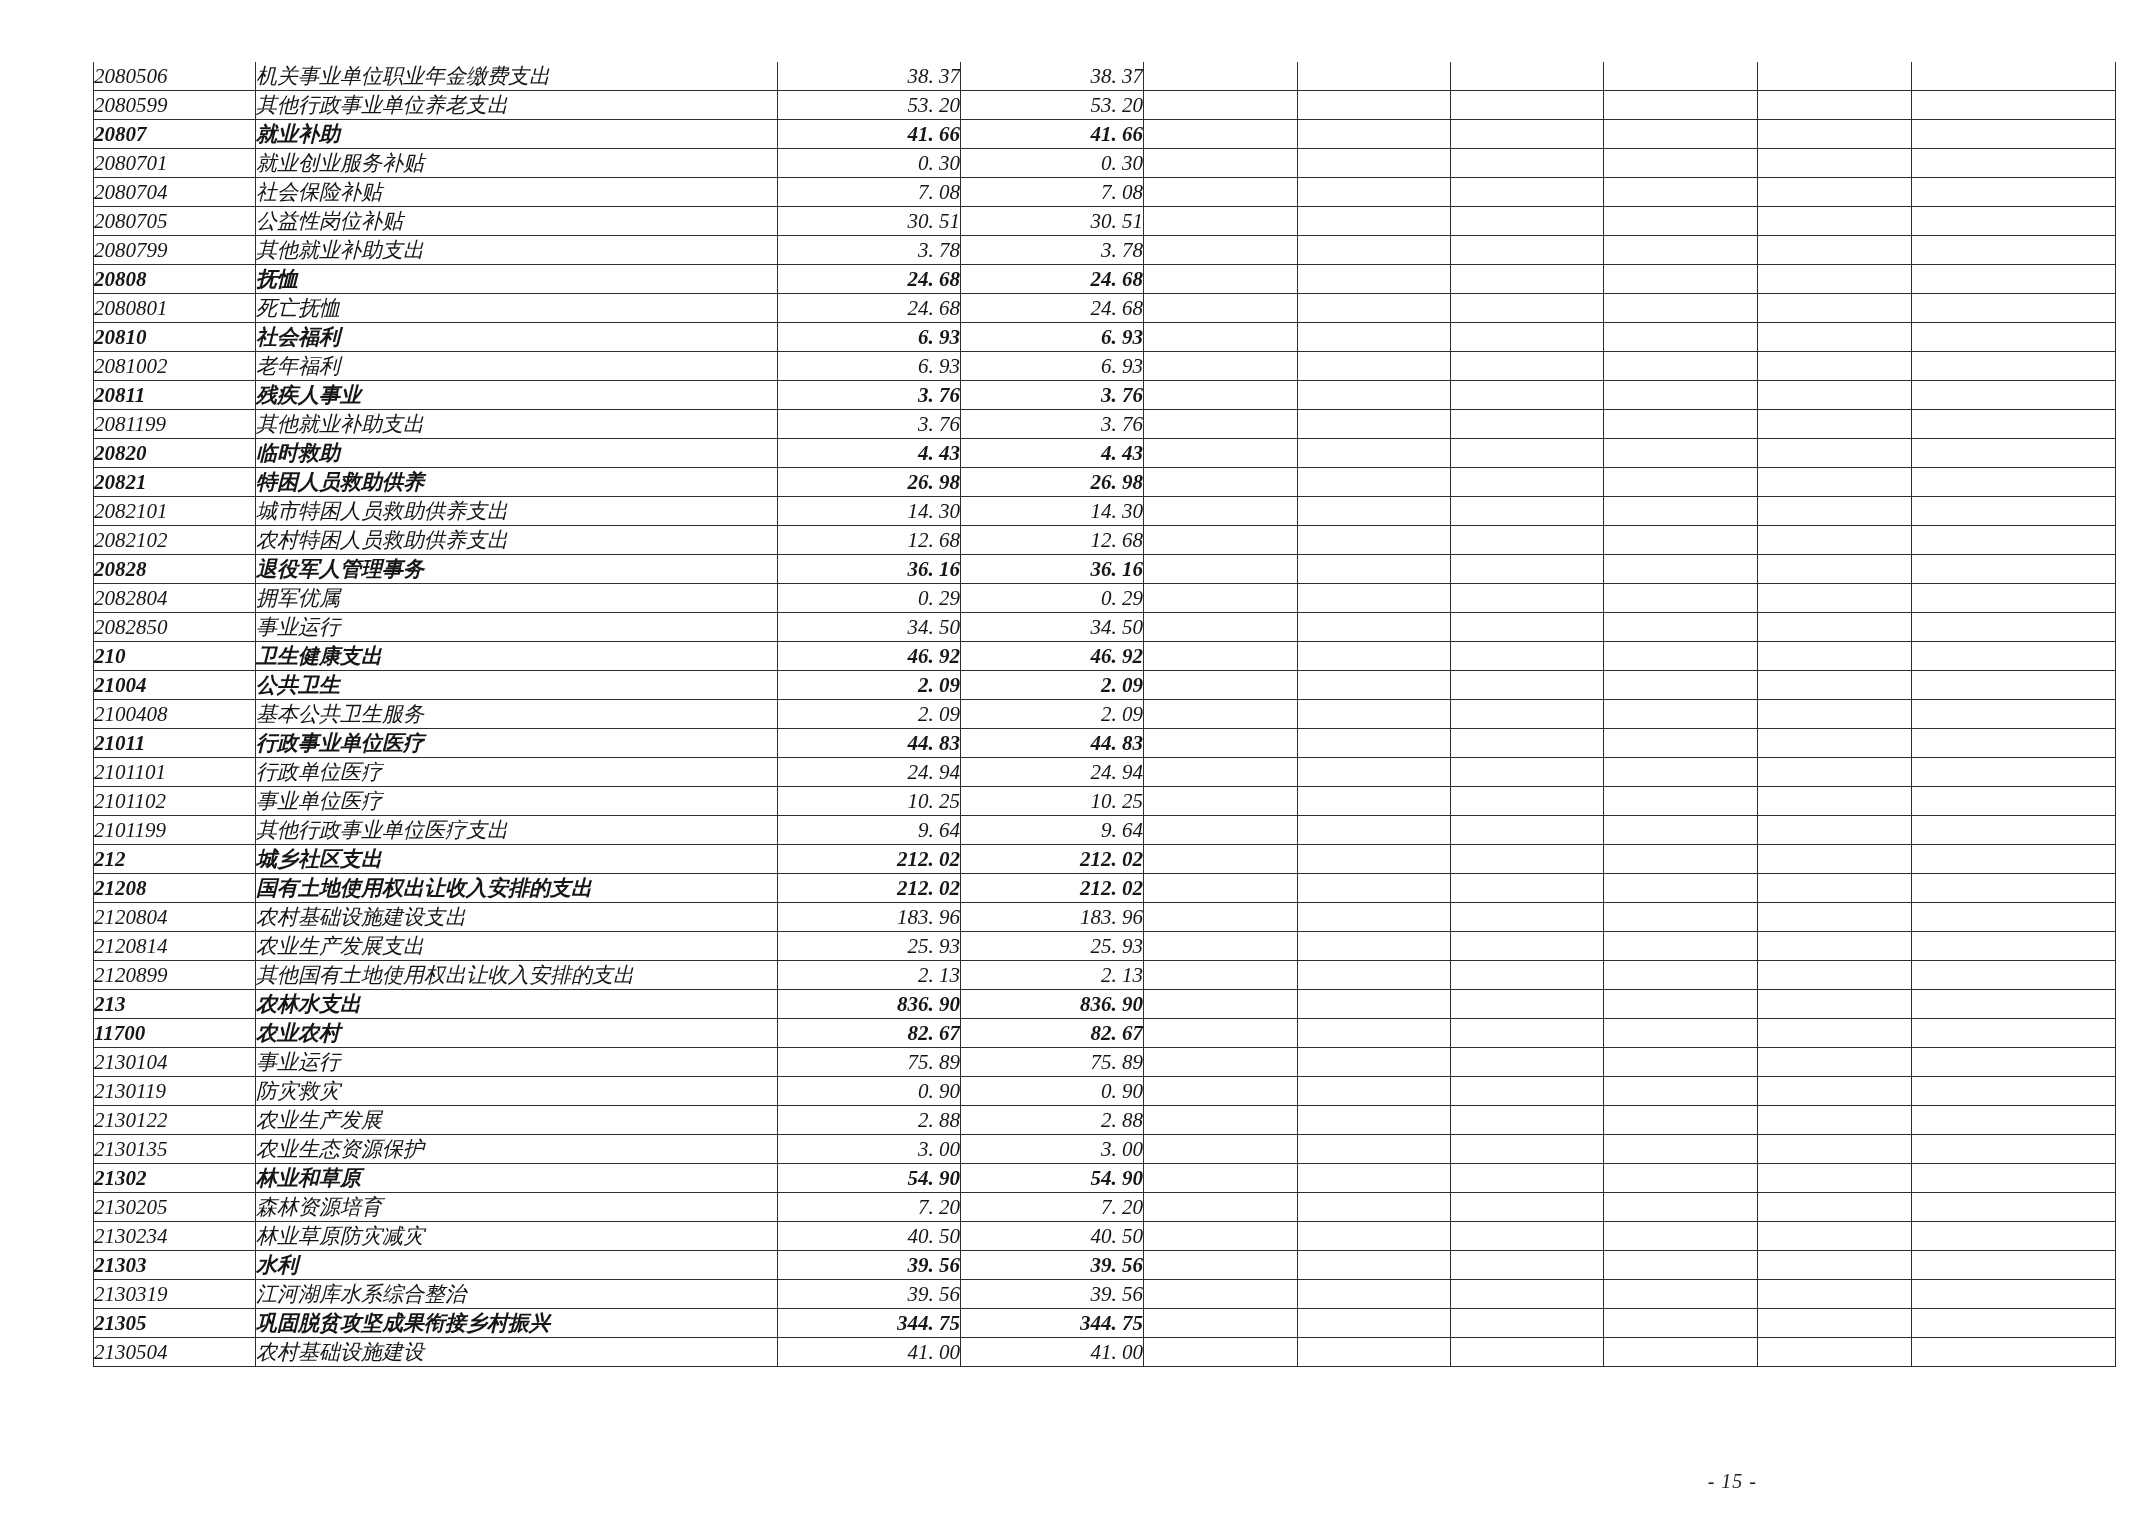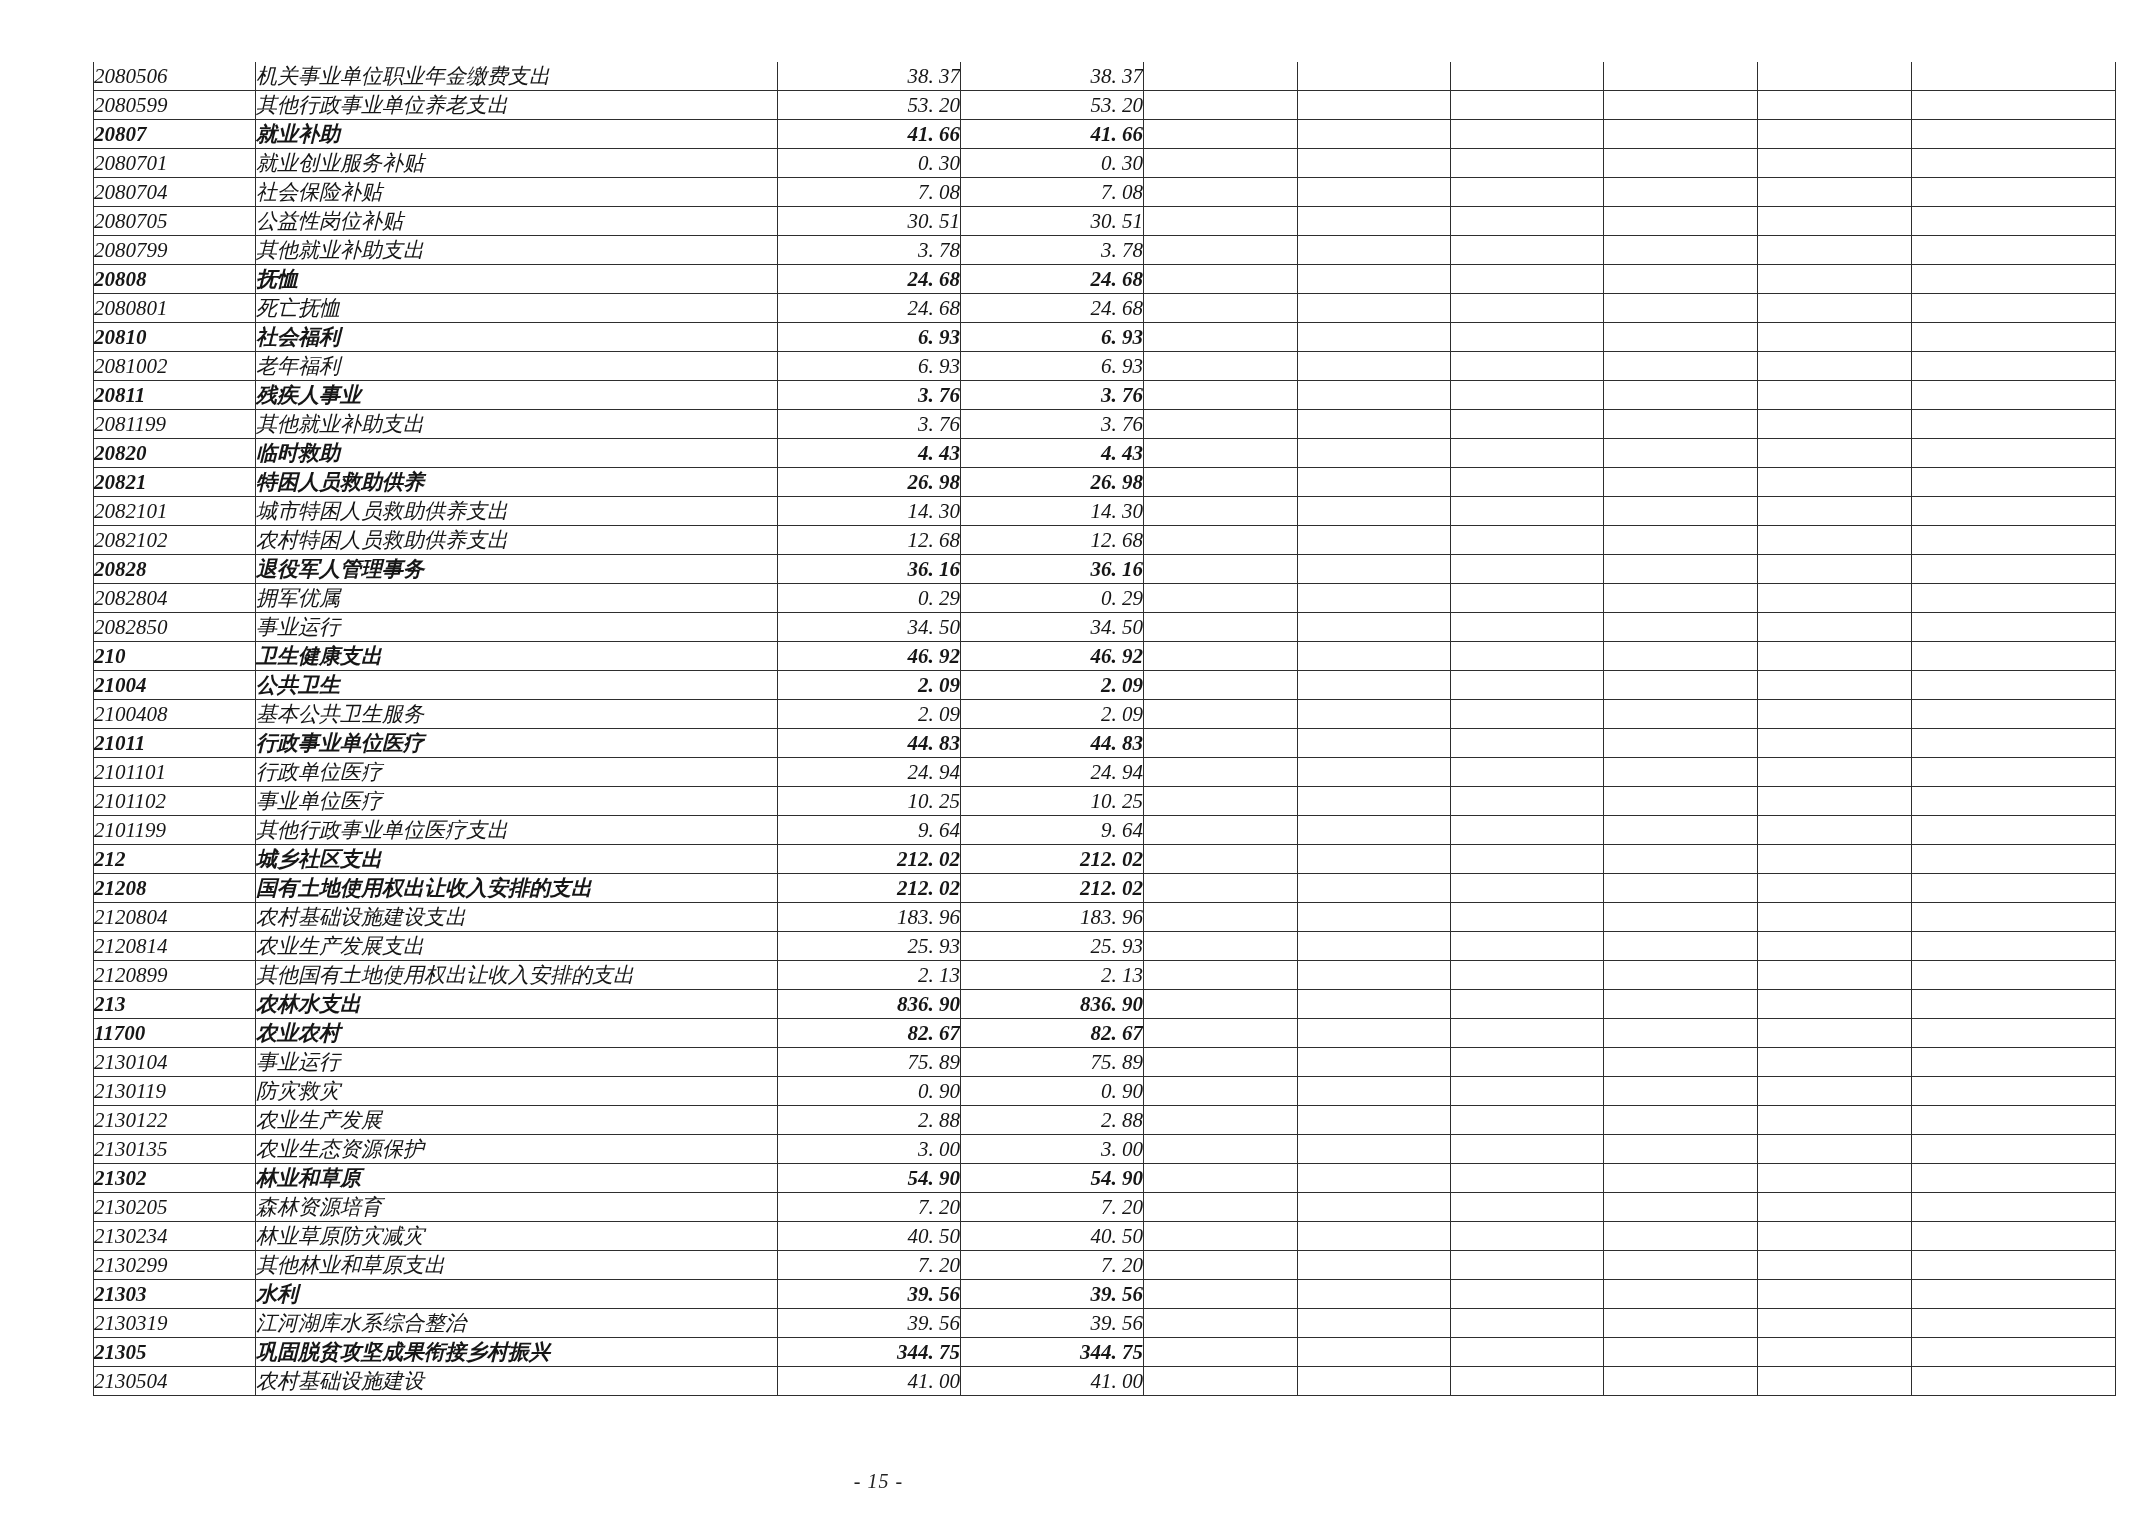--- a/index.html
+++ b/index.html
@@ -55,21 +55,21 @@
     font-size: 20px;
   }
   tr.section td {
     font-weight: bold;
   }
   .footer {
     position: absolute;
     top: 1470px;
     left: 0;
     width: 1757px;
-    text-align: center;
+    text-align: right;
     font-size: 20px;
     color: #222;
     letter-spacing: 1px;
   }
 </style>
 </head>
 <body>
 
 <div class="page">
 
@@ -572,32 +572,20 @@
           <td class="name">林业草原防灾减灾</td>
           <td class="num">40. 50</td>
           <td class="num">40. 50</td>
           <td></td>
           <td></td>
           <td></td>
           <td></td>
           <td></td>
           <td></td>
         </tr>
-        <tr>
-          <td class="code">2130299</td>
-          <td class="name">其他林业和草原支出</td>
-          <td class="num">7. 20</td>
-          <td class="num">7. 20</td>
-          <td></td>
-          <td></td>
-          <td></td>
-          <td></td>
-          <td></td>
-          <td></td>
-        </tr>
         <tr class="section">
           <td class="code">21303</td>
           <td class="name">水利</td>
           <td class="num">39. 56</td>
           <td class="num">39. 56</td>
           <td></td>
           <td></td>
           <td></td>
           <td></td>
           <td></td>

